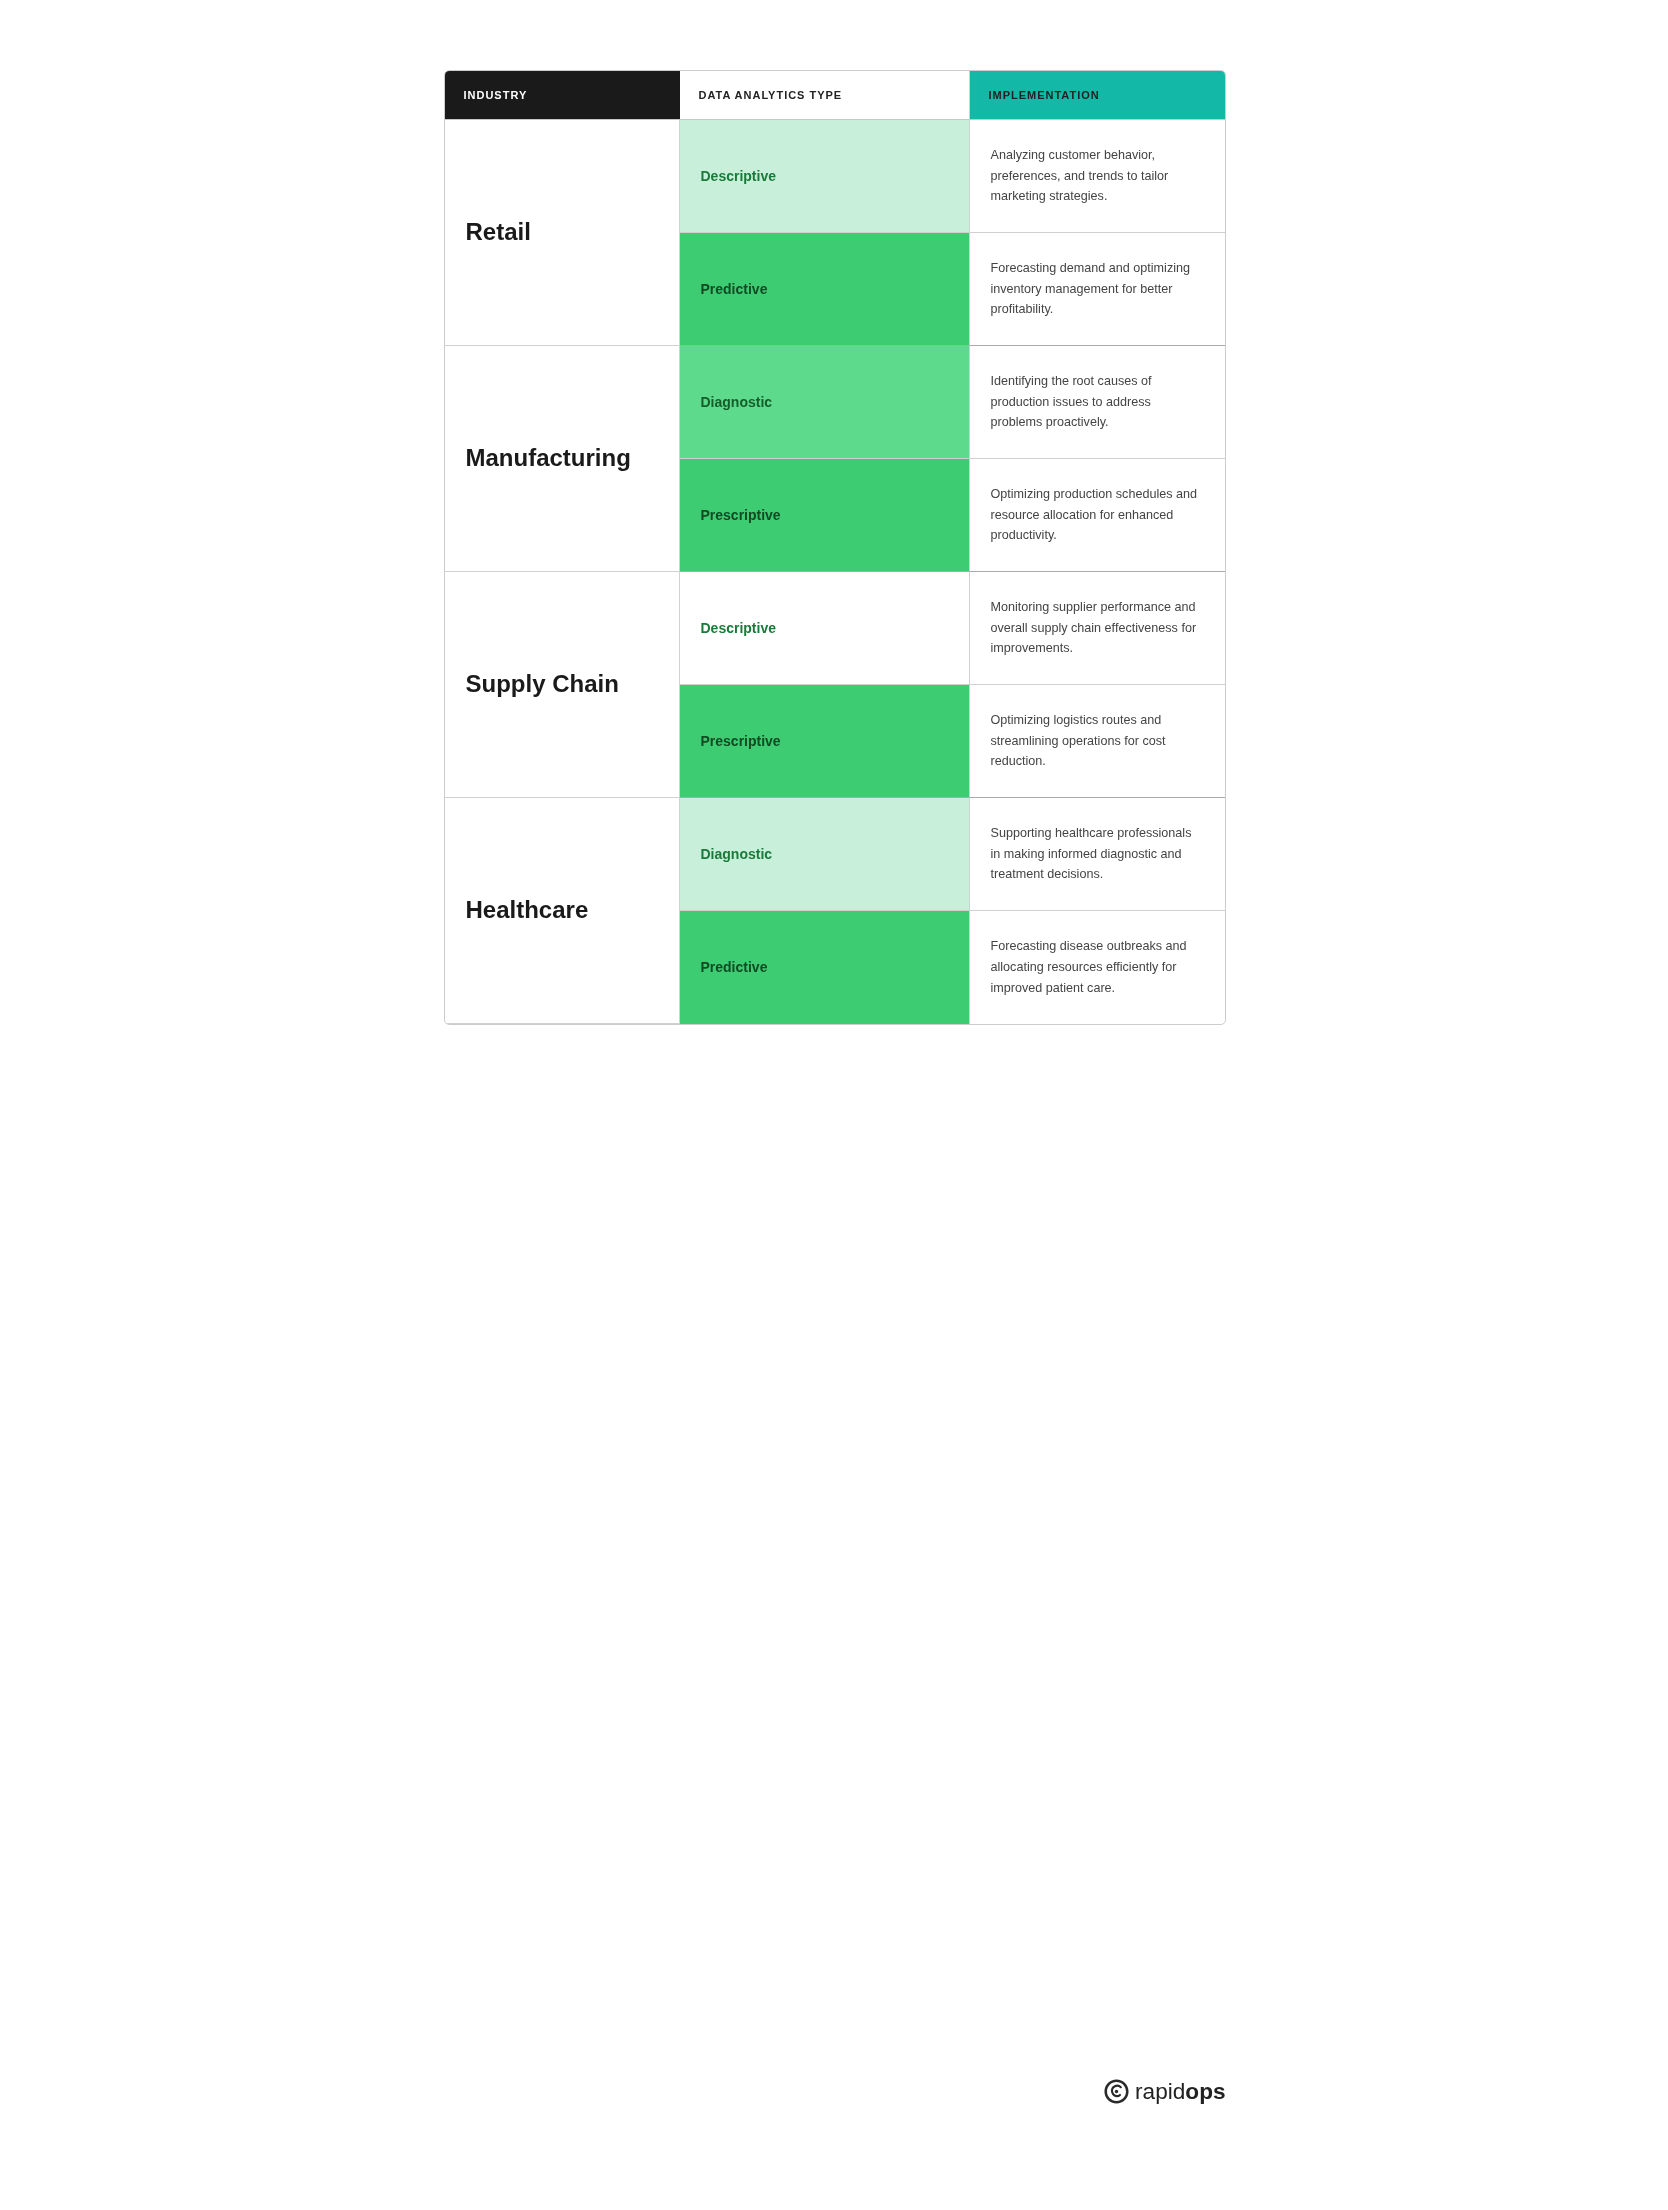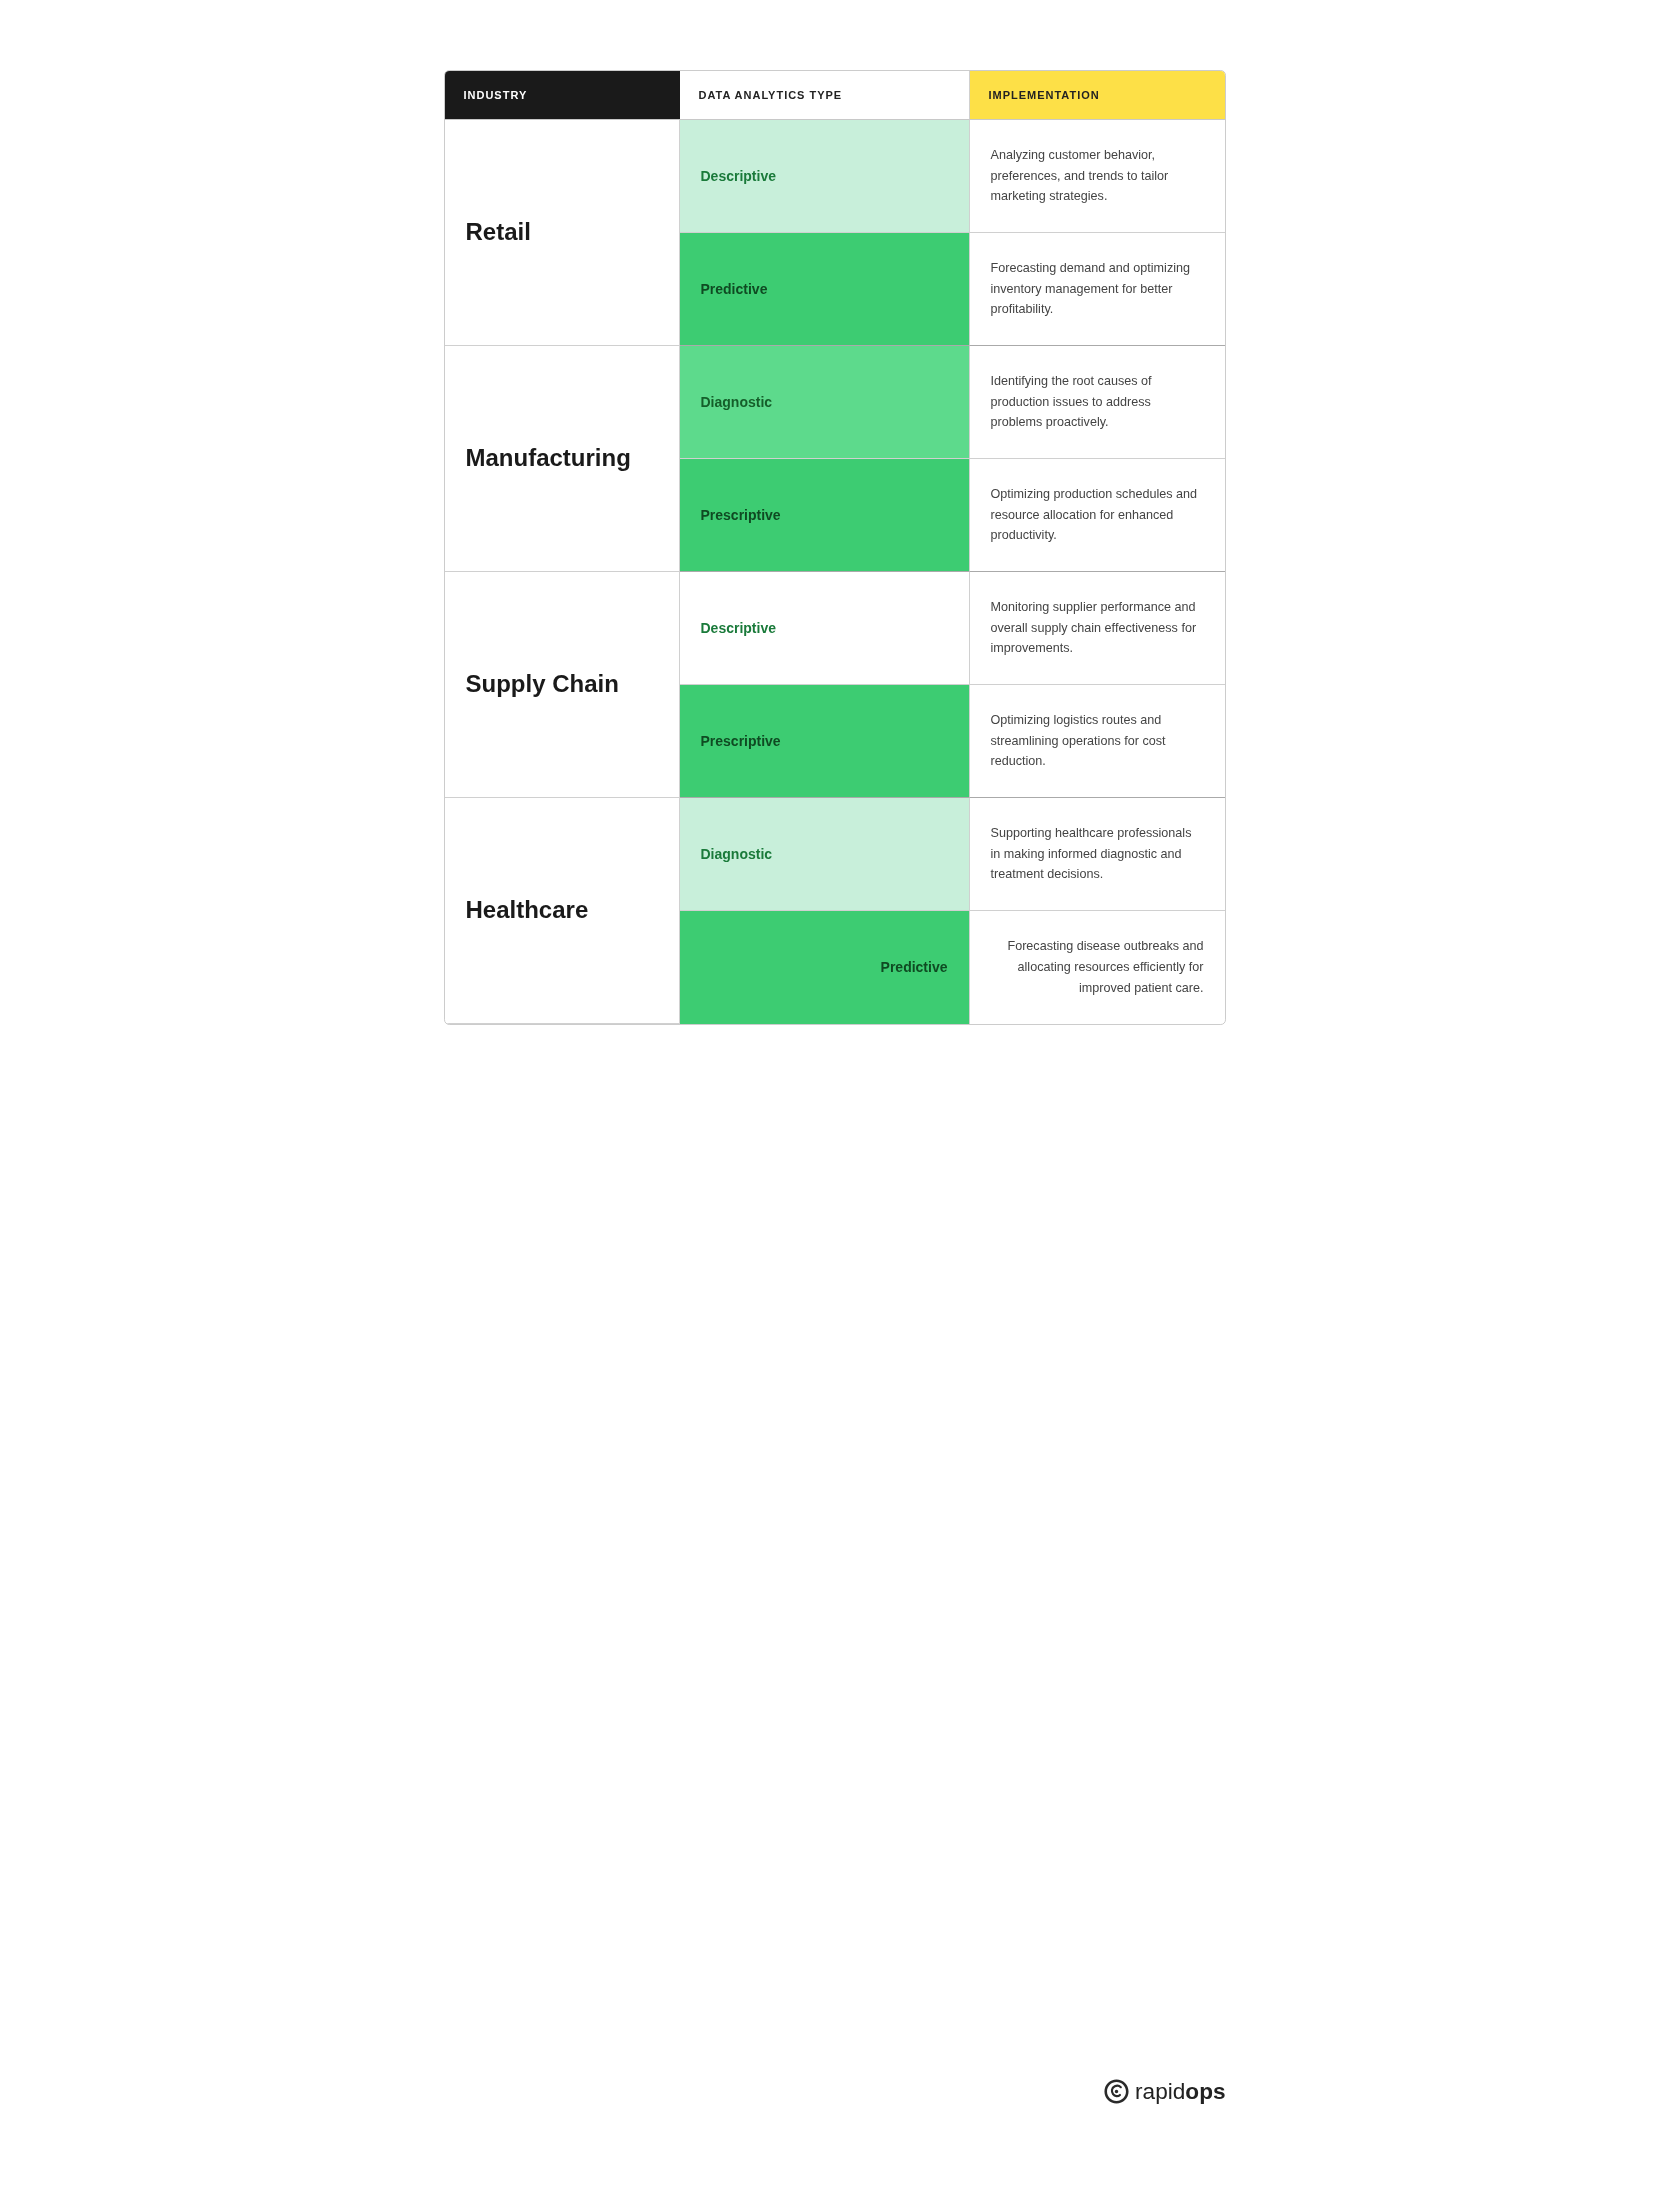--- a/index.html
+++ b/index.html
@@ -60,21 +60,21 @@
       color: #ffffff;
     }
 
     th.th-analytics {
       background: #ffffff;
       color: #222;
       border-right: 0.9px solid #d0d0d0;
     }
 
     th.th-impl {
-      background: #fde047;
+      background: #14b8a6;
       color: #222;
     }
 
     td {
       vertical-align: middle;
       padding: 19px 21px;
       font-size: 13px;
       color: #444;
       line-height: 1.6;
       border-bottom: 0.9px solid #d0d0d0;
@@ -97,21 +97,20 @@
     }
 
     td.td-impl {
       font-size: 12.6px;
       color: #444;
       line-height: 1.65;
     }
 
     tr:last-child td {
       border-bottom: none;
-      text-align: right;
     }
 
     .outer-table {
       width: 782px;
       border: 0.9px solid #cccccc;
       border-radius: 5.2px;
       overflow: hidden;
       border-collapse: separate;
       border-spacing: 0;
     }

